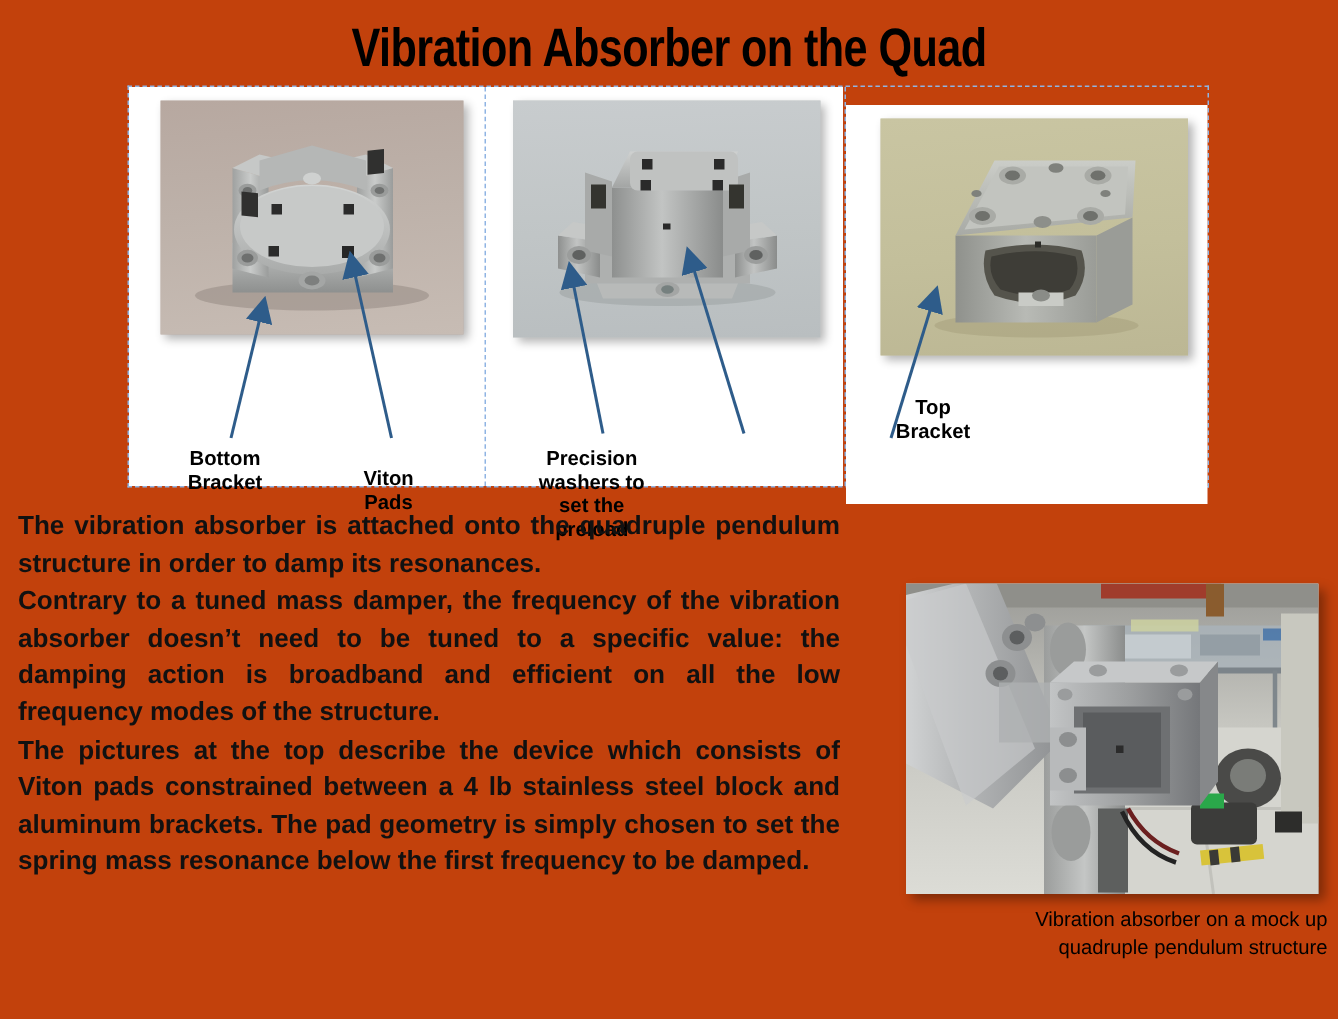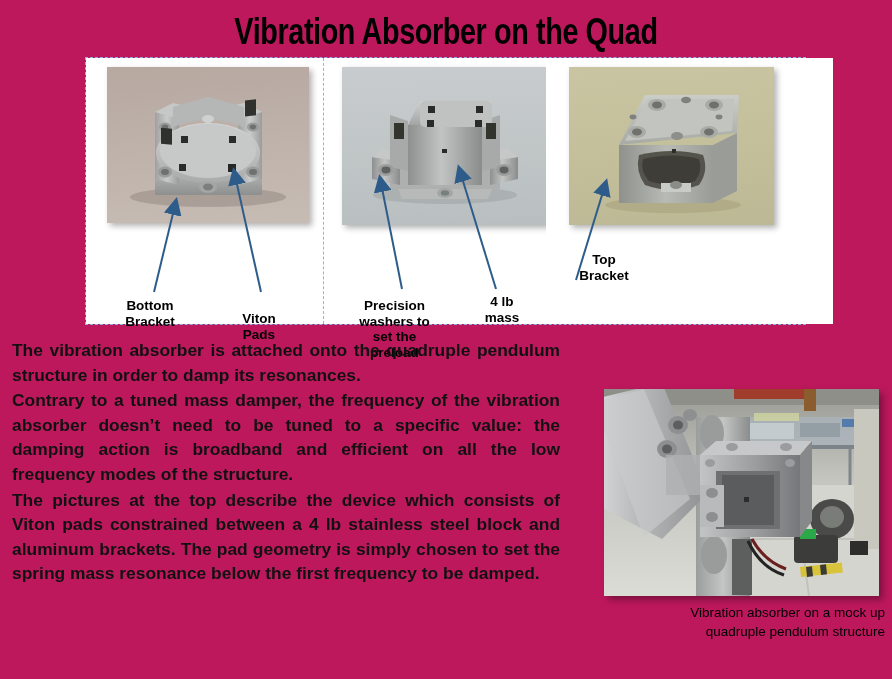--- a/index.html
+++ b/index.html
@@ -3,21 +3,21 @@
 <meta charset="utf-8">
 <title>Vibration Absorber on the Quad</title>
 <style>
   * { box-sizing: border-box; margin: 0; padding: 0; }
   html, body {
     width: 892px; height: 679px;
     background: #efefef;
     font-family: "Liberation Sans", sans-serif;
     overflow: hidden;
   }
-  .slide { position: relative; width: 892px; height: 679px; background: #be185d; }
+  .slide { position: relative; width: 892px; height: 679px; background: #c2410c; }
 
   
   .title {
     position: absolute; top: 12px; left: 0; width: 892px;
     text-align: center;
     font-family: "Liberation Sans Narrow", "Liberation Sans", sans-serif;
     font-weight: bold;
     font-size: 36px;
     line-height: 40px;
     letter-spacing: -0.5px;
@@ -33,21 +33,21 @@
     left: 85px; top: 57px; width: 721px; height: 268px;
     border: 1px dashed #8fb4e3;
     background: transparent;
   }
   .pic-panel {
     position: absolute; top: 0; height: 266px;
     background: #ffffff;
   }
   .pic-panel.p1 { left: 0px;   width: 248px; }
   .pic-panel.p2 { left: 238px; width: 238px; }
-  .pic-panel.p3 { left: 460px; width: 287px; }
+  .pic-panel.p3 { left: 478px; width: 241px; margin-top: 12px; }
 
   .divider {
     position: absolute; top: 0; height: 266px;
     border-left: 1px dashed #8fb4e3;
   }
   .divider.d1 { left: 237px; }
   .divider.d2 { left: 477px; }
 
   
   .photo {
@@ -243,22 +243,20 @@
             <path d="M0,0 L9,4.5 L0,9 Z" fill="#2e5c8a"></path>
           </marker>
         </defs>
         <line x1="78" y1="231" x2="56" y2="120" stroke="#2e5c8a" stroke-width="2" marker-end="url(#ah2)"></line>
         <line x1="172" y1="231" x2="135" y2="110" stroke="#2e5c8a" stroke-width="2" marker-end="url(#ah2)"></line>
       </svg>
       <div class="ann-label" style="left:8px; top:240px; width:125px;">Precision
 washers to
 set the
 preload</div>
-      <div class="ann-label" style="left:135px; top:236px; width:86px;">4 lb
-mass</div>
     </div>
 
     <div class="divider d2"></div>
 
     <div class="pic-panel p3">
       <div class="photo ph3">
         <div class="photo-inner bg3">
           <svg viewBox="0 0 205 158" preserveAspectRatio="none" style="position:absolute;inset:0;width:100%;height:100%">
             <defs>
               <linearGradient id="g3a" x1="0" y1="0" x2="0" y2="1">

